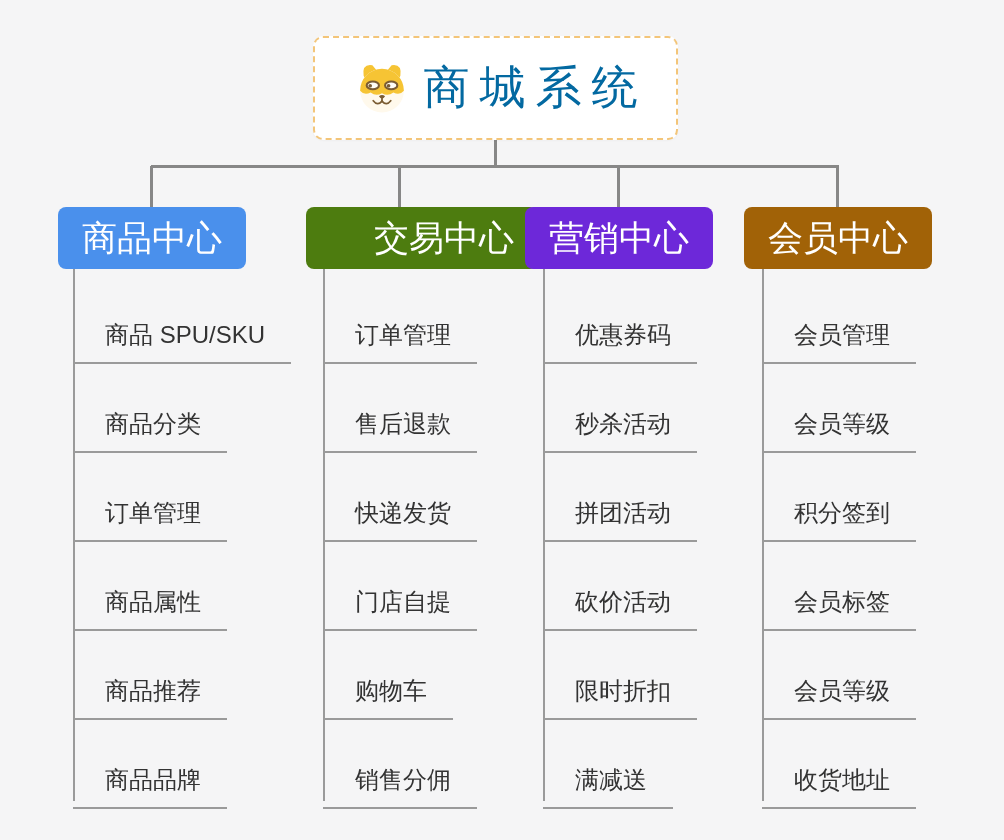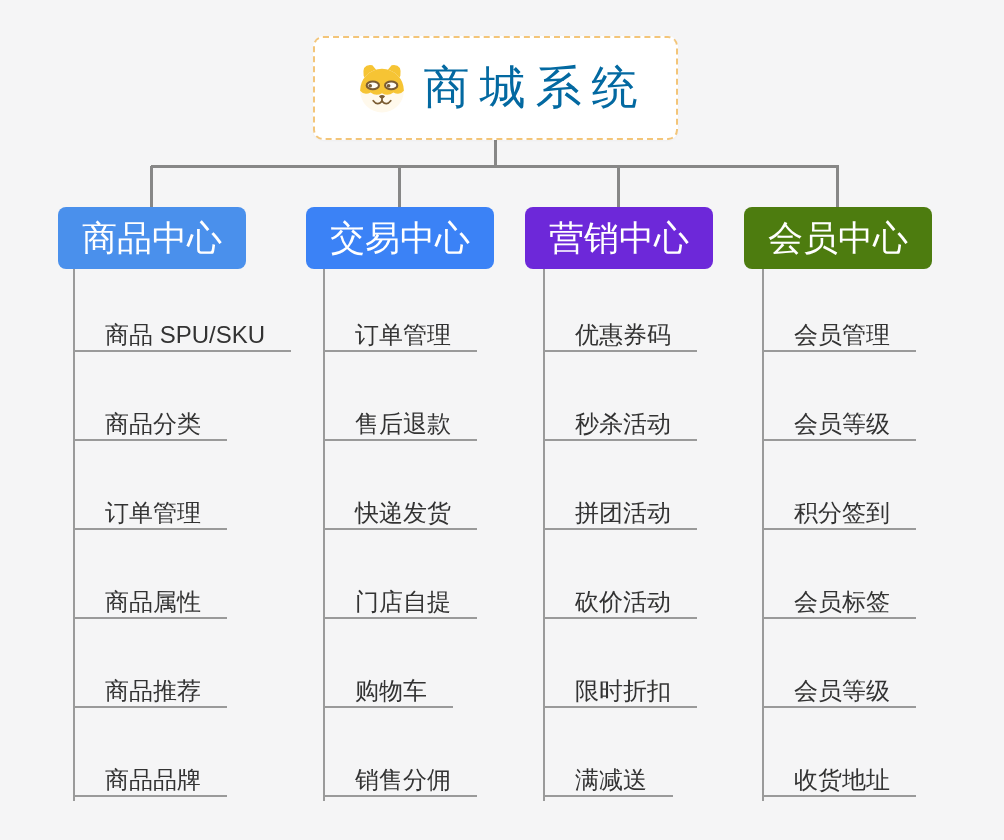--- a/index.html
+++ b/index.html
@@ -40,21 +40,21 @@
     white-space:nowrap;
   }
   .b0{left:58px}.b1{left:306px}.b2{left:525px}.b3{left:744px}
 
   
   .col{position:absolute;top:0;}
   .c0{left:73px}.c1{left:323px}.c2{left:543px}.c3{left:762px}
   .vline{position:absolute;left:0;top:269px;width:2px;height:532px;background:#9a9a9a;}
   .item{
     position:absolute;left:0;height:30px;line-height:30px;
-    padding:0 26px 0 32px;border-bottom:2px solid #9a9a9a;
+    padding:0 26px 12px 32px;border-bottom:2px solid #9a9a9a;
     font-size:24px;color:#333333;white-space:nowrap;
   }
   .r0{top:320px}.r1{top:409px}.r2{top:498px}.r3{top:587px}.r4{top:676px}.r5{top:765px}
 </style>
 </head>
 <body>
 
 <div class="stage">
 
   <div class="line root-stub"></div>
@@ -75,23 +75,23 @@
       <ellipse cx="42.5" cy="29" rx="7" ry="4.4" fill="#fffdf6" stroke="#7a5c33" stroke-width="2.4"></ellipse>
       <circle cx="39.5" cy="29.4" r="2.1" fill="#7a5c33"></circle>
       <path d="M28.5 41.5 q3.5 -3 7 0 q-1.5 2.5 -3.5 2.5 q-2 0 -3.5 -2.5 z" fill="#7a5c33"></path>
       <path d="M32 43.5 v3.5" stroke="#7a5c33" stroke-width="2" stroke-linecap="round" fill="none"></path>
       <path d="M22 46.5 q5 6.5 10 0.5 q5 6 10 -0.5" stroke="#7a5c33" stroke-width="2" stroke-linecap="round" fill="none"></path>
     </svg>
     <span class="root-title">商城系统</span>
   </div>
 
   <div class="branch-box b0" style="background: rgb(74, 144, 236);">商品中心</div>
-  <div class="branch-box b1" style="background: #3b82f6;">交易中心</div>
+  <div class="branch-box b1" style="background: #4d7c0f; padding-left: 44px;">交易中心</div>
   <div class="branch-box b2" style="background: #6d28d9;">营销中心</div>
-  <div class="branch-box b3" style="background: #4d7c0f;">会员中心</div>
+  <div class="branch-box b3" style="background: #a16207;">会员中心</div>
 
   <div class="col c0">
     <div class="vline"></div>
     <div class="item r0">商品 SPU/SKU</div>
     <div class="item r1">商品分类</div>
     <div class="item r2">订单管理</div>
     <div class="item r3">商品属性</div>
     <div class="item r4">商品推荐</div>
     <div class="item r5">商品品牌</div>
   </div>

